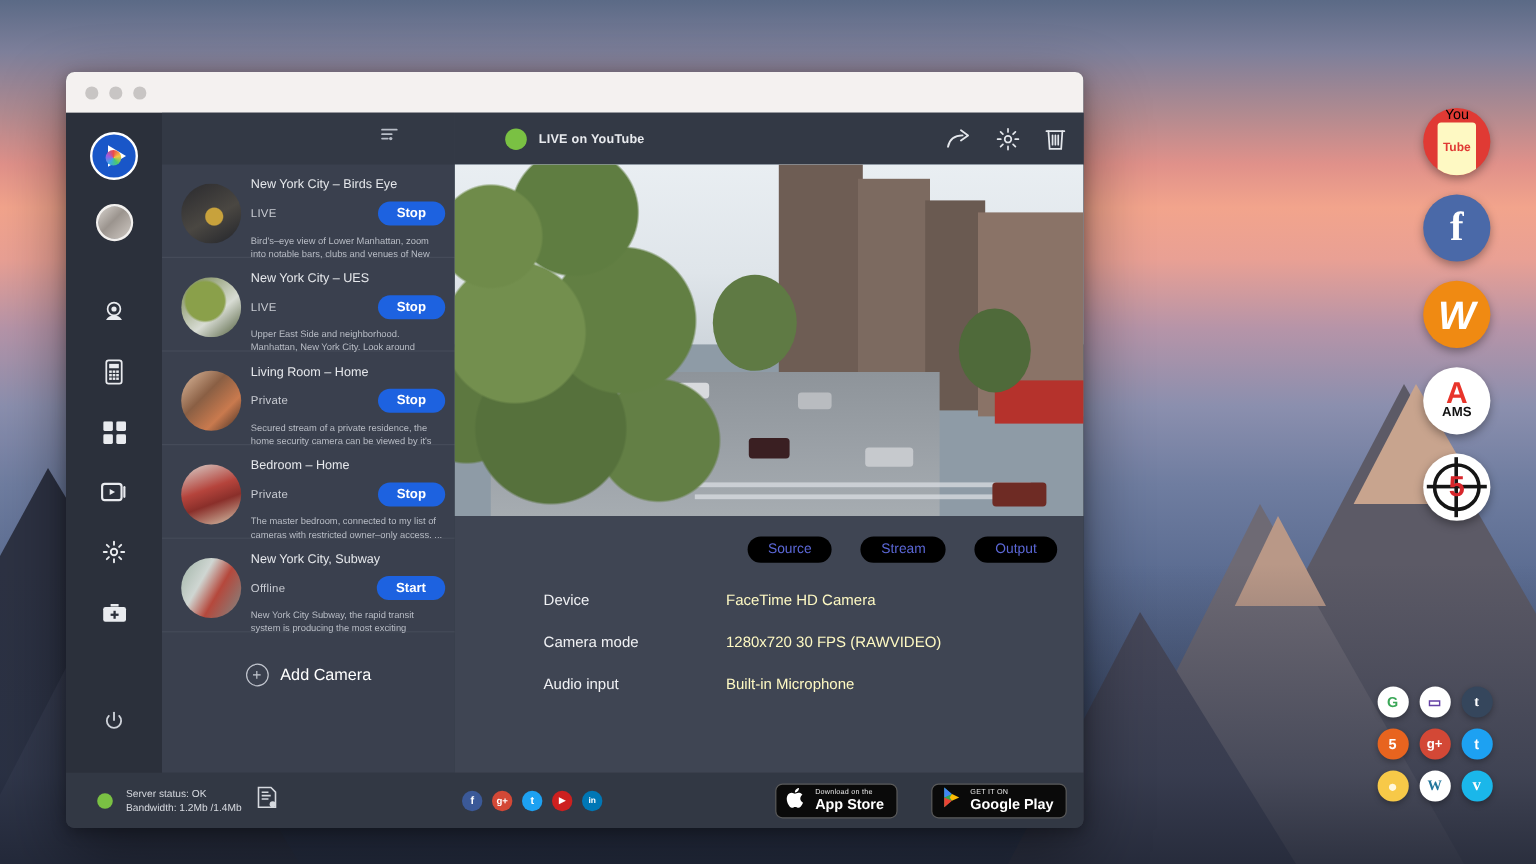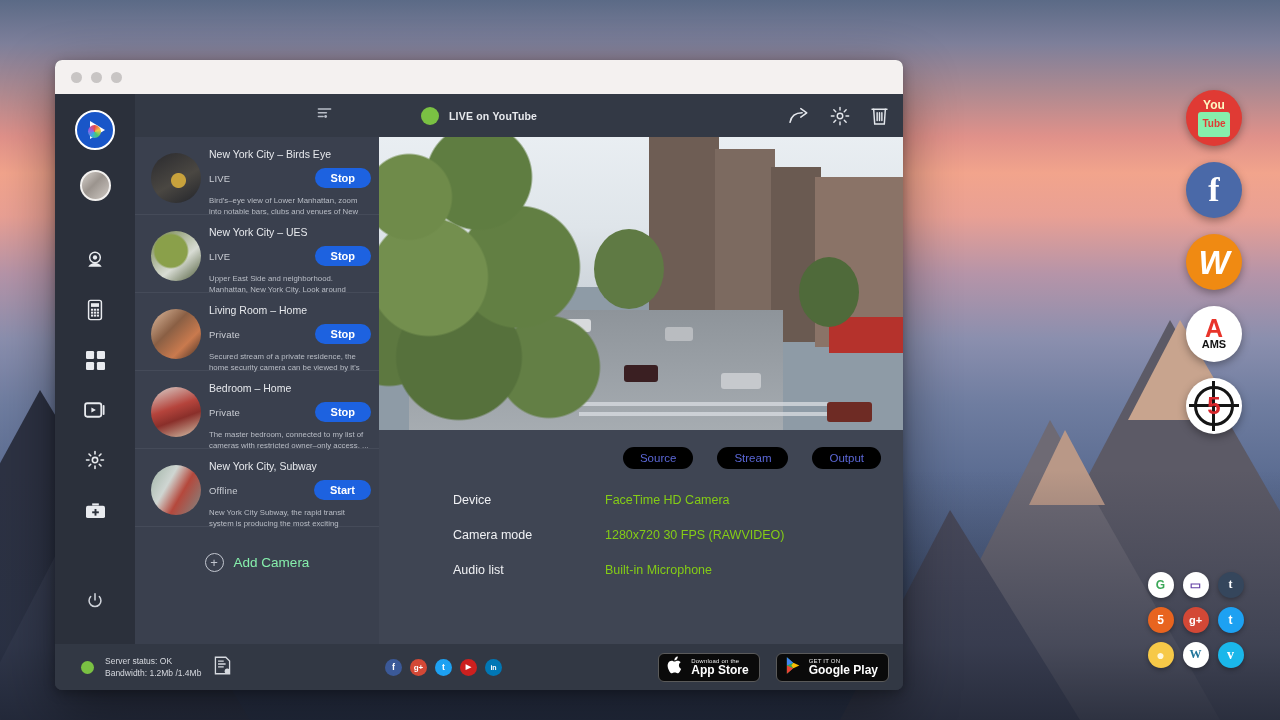--- a/index.html
+++ b/index.html
@@ -255,21 +255,21 @@
   .plus-circle {
     width: 19px; height: 19px;
     border: 1.4px solid #c2c6cf;
     border-radius: 50%;
     color: #c2c6cf;
     font-size: 13px;
     display: flex; align-items: center; justify-content: center;
     line-height: 1;
   }
   #add-camera .label {
-    color: #86efac;
+    color: #ffffff;
     font-size: 13.5px;
   }
 
   
   #main-col {
     flex: 1 1 auto;
     background: #3f4553;
     display: flex;
     flex-direction: column;
     min-width: 0;
@@ -386,21 +386,21 @@
   .det-row {
     display: flex;
     margin-bottom: 21px;
   }
   .det-label {
     width: 152px;
     color: #f0f1f4;
     font-size: 12.5px;
   }
   .det-value {
-    color: #84cc16;
+    color: #fef9c3;
     font-size: 12.5px;
   }
 
   
   #statusbar {
     height: 46px;
     background: #323844;
     display: flex;
     align-items: center;
     flex: 0 0 auto;
@@ -432,21 +432,21 @@
   .soc {
     width: 17px; height: 17px;
     border-radius: 50%;
     display: flex; align-items: center; justify-content: center;
     font-size: 9px; font-weight: bold; color: #fff;
     cursor: pointer;
   }
   #store-badges {
     margin-left: auto;
     display: flex;
-    gap: 16px;
+    gap: 28px;
   }
   .badge {
     background: #0a0a0a;
     border: 1px solid #5a5a5a;
     border-radius: 6px;
     height: 29px;
     display: flex;
     align-items: center;
     padding: 0 10px 0 8px;
     gap: 7px;
@@ -748,21 +748,21 @@
         <div id="details">
           <div class="det-row">
             <div class="det-label">Device</div>
             <div class="det-value">FaceTime HD Camera</div>
           </div>
           <div class="det-row">
             <div class="det-label">Camera mode</div>
             <div class="det-value">1280x720 30 FPS (RAWVIDEO)</div>
           </div>
           <div class="det-row">
-            <div class="det-label">Audio list</div>
+            <div class="det-label">Audio input</div>
             <div class="det-value">Built-in Microphone</div>
           </div>
         </div>
       </div>
     </div>
 
     <div id="statusbar">
       <div id="server-status">
         <span class="status-dot"></span>
         <span>
@@ -815,22 +815,22 @@
             <span class="badge-small">GET IT ON</span>
             <span class="badge-big">Google Play</span>
           </span>
         </div>
       </div>
     </div>
   </div>
 
   <div id="dock-right">
     <div class="dock-ico" style="background:#e03a34;flex-direction:column;gap:1px;">
-      <span style="color:#fef9c3;font-size:12px;font-weight:bold;line-height:1;">You</span>
-      <span style="background:#86efac;color:#e03a34;font-size:10px;font-weight:bold;border-radius:3px;padding:6px 4px;line-height:1.25;">Tube</span>
+      <span style="color:#000000;font-size:12px;font-weight:normal;line-height:1;">You</span>
+      <span style="background:#fef9c3;color:#e03a34;font-size:10px;font-weight:bold;border-radius:3px;padding:16px 4px;line-height:1.25;">Tube</span>
     </div>
     <div class="dock-ico" style="background:#4a69a8;">
       <span style="color:#fff;font-size:34px;font-weight:bold;font-family:'Liberation Serif',serif;line-height:1;">f</span>
     </div>
     <div class="dock-ico" style="background:#f08a12;">
       <span style="color:#fff;font-size:33px;font-weight:bold;font-style:italic;line-height:1;">W</span>
     </div>
     <div class="dock-ico" style="background:#fff;flex-direction:column;gap:0;">
       <span style="color:#e8342a;font-size:25px;font-weight:bold;line-height:0.85;">A</span>
       <span style="color:#111;font-size:11px;font-weight:bold;line-height:1;text-align:center;">AMS</span>

